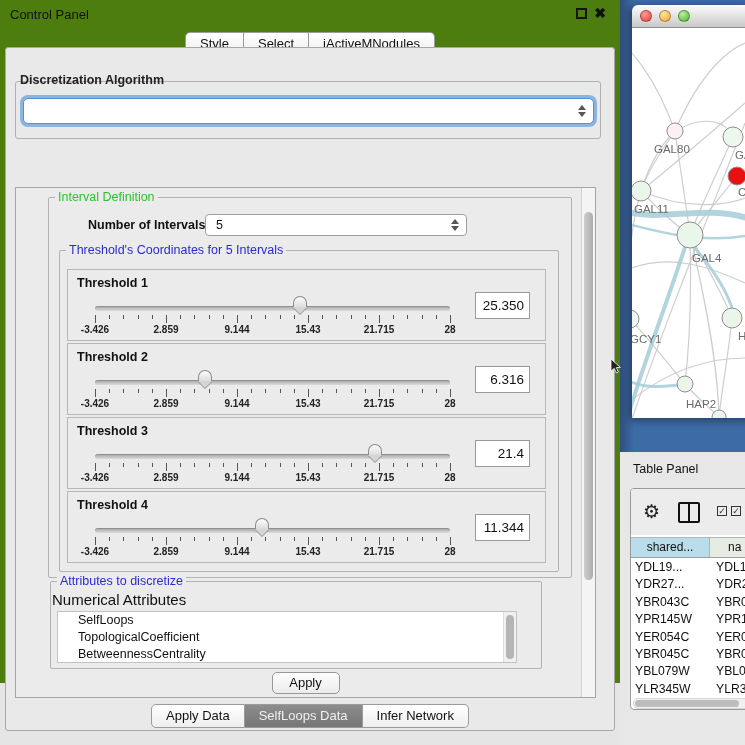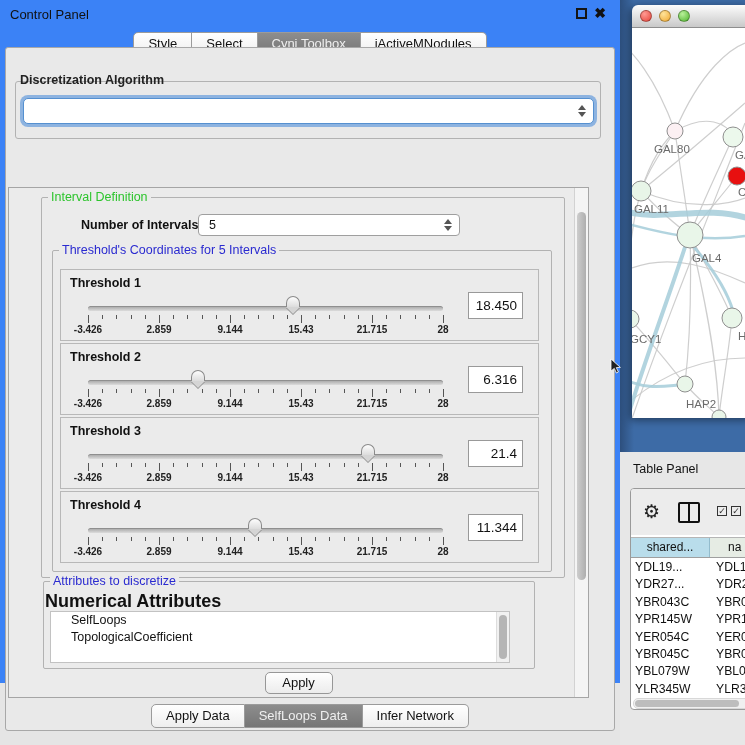--- a/index.html
+++ b/index.html
@@ -1,21 +1,21 @@
 <!DOCTYPE html>
 <html><head>
 <meta charset="utf-8">
 <style>
   * { margin:0; padding:0; box-sizing:border-box; }
   html,body { width:745px; height:745px; overflow:hidden; }
   body { font-family:"Liberation Sans", sans-serif; background:#e5e5e5; color:#111; }
   #app { position:relative; width:745px; height:745px; }
 
   
-  #left { position:absolute; left:0; top:0; width:620px; height:683px; background:#3b82f6; }
+  #left { position:absolute; left:0; top:0; width:620px; height:683px; background:#4d7c0f; }
   .cp-titlebar { position:absolute; left:0; top:0; width:620px; height:30px; }
   .cp-title { position:absolute; left:10px; top:7px; font-size:13px; }
   .win-icons { position:absolute; right:14px; top:8px; display:flex; gap:7px; align-items:center; }
   .float-ic { width:11px; height:11px; border:2px solid #151515; }
   .close-ic { font-size:14px; font-weight:bold; line-height:11px; }
 
   .tabrow { position:absolute; left:0; width:620px; display:flex; justify-content:center; }
   #toptabs { top:32px; }
   #bottabs { top:704px; }
   .tab { height:24px; line-height:22px; padding:0 14px; font-size:13px;
@@ -51,21 +51,21 @@
   .legend.blue { color:#2a2ad0; }
   .legend.green { color:#2cc42c; }
 
   .td-box { left:9px; top:92px; width:586px; height:45px; background:#e9e9e9; }
   .combo { position:absolute; background:#fff; border:1px solid #9f9f9f; border-radius:4px;
            font-size:12.5px; }
   .combo .val { position:absolute; left:10px; top:50%; transform:translateY(-50%); white-space:nowrap; }
   .td-combo { left:8px; top:13px; width:566px; height:23px; }
 
   
-  .scrollpane { position:absolute; left:2px; top:139px; width:581px; height:511px;
+  .scrollpane { position:absolute; left:9px; top:139px; width:581px; height:511px;
                 border:1px solid #a5a5a5; background:#ebebeb;padding-left:36px; }
   .vsb { position:absolute; right:0; top:0; width:14px; height:100%; background:#f4f4f4; border-left:1px solid #d2d2d2; }
   .vsb-thumb { position:absolute; left:2px; width:9px; border-radius:5px;
                background:linear-gradient(90deg,#cdcdcd,#aeaeae); }
 
   .int-box { left:32px; top:9px; width:524px; height:381px; background:#ebebeb; }
   .noi-label { position:absolute; left:39px; top:20px; font-size:12.5px; font-weight:bold; }
   .noi-combo { left:156px; top:16px; width:262px; height:22px; }
   .thr-box { left:10px; top:52px; width:500px; height:322px; background:#ebebeb; }
 
@@ -79,21 +79,21 @@
   .handle .h-tip { width:0; height:0; border-left:7px solid transparent; border-right:7px solid transparent;
                    border-top:7px solid #d5d5d5; filter:drop-shadow(0 1px 0 #8a8a8a); }
   .ticks { position:absolute; left:27px; top:45px; width:355px; height:9px; }
   .tick { position:absolute; top:0; width:1px; background:#555; }
   .ticklabels { position:absolute; left:27px; top:54px; width:355px; height:12px; }
   .ticklabel { position:absolute; transform:translateX(-50%); font-size:10px; font-weight:bold; color:#222; white-space:nowrap; }
   .thr-value { position:absolute; left:407px; top:22px; width:55px; height:27px; background:#fff;
                border:1px solid #999; font-size:13.5px; line-height:25px; text-align:right; padding-right:5px; }
 
   .attr-box { left:34px; top:393px; width:492px; height:88px; background:#ebebeb; }
-  .attr-sub { position:absolute; left:36px; top:403px; font-size:18px; font-weight:bold; }
+  .attr-sub { position:absolute; left:36px; top:403px; font-size:15px; font-weight:normal; }
   .attr-list { position:absolute; left:41px; top:423px; width:460px; height:52px; background:#fff;
                border:1px solid #c2c2c2; overflow:hidden; }
   .attr-item { height:17px; line-height:17px; padding-left:20px; font-size:12.5px; white-space:nowrap; }
   .attr-vsb { position:absolute; right:0; top:0; width:13px; height:100%; background:#f1f1f1; border-left:1px solid #ddd; }
   .attr-thumb { position:absolute; left:2px; top:3px; width:8px; height:44px; border-radius:4px; background:#b5b5b5; }
 
   .apply-btn { position:absolute; left:50%; transform:translateX(-50%); top:484px; width:68px; height:22px;
                background:linear-gradient(#fefefe,#ececec); border:1px solid #979797; border-radius:5px;
                font-size:13px; text-align:center; line-height:20px; }
 
@@ -148,23 +148,20 @@
         <span class="close-ic">✖</span>
       </span>
     </div>
 
     <div id="toptabs" class="tabrow">
         <div class="tab">
           <span>Style</span>
         </div>
         <div class="tab">
           <span>Select</span>
-        </div>
-        <div class="tab selected">
-          <span>Cyni Toolbox</span>
         </div>
         <div class="tab">
           <span>jActiveMNodules</span>
         </div>
       </div>
 
     <div class="content">
 
       <div class="algo-box"></div>
       <div class="algo-label">Discretization Algorithm</div>
@@ -227,21 +224,21 @@
                     <div class="tick" style="left: 100%; height: 8px;"></div>
                   </div>
                   <div class="ticklabels">
                     <span class="ticklabel" style="left: 0%;">-3.426</span>
                     <span class="ticklabel" style="left: 20%;">2.859</span>
                     <span class="ticklabel" style="left: 40%;">9.144</span>
                     <span class="ticklabel" style="left: 60%;">15.43</span>
                     <span class="ticklabel" style="left: 80%;">21.715</span>
                     <span class="ticklabel" style="left: 100%;">28</span>
                   </div>
-                  <div class="thr-value">18.450</div>
+                  <div class="thr-value">25.350</div>
                 </div>
                 <div class="thr-panel" style="top: 92px;">
                   <div class="thr-title">Threshold 2</div>
                   <div class="track"></div>
                   <div class="handle" style="left: 130.049px;">
                     <div class="h-top"></div>
                     <div class="h-tip"></div>
                   </div>
                   <div class="ticks">
                     <div class="tick" style="left: 0%; height: 8px;"></div>
@@ -376,20 +373,21 @@
         </div>
 
         <div class="fieldset attr-box">
           <span class="legend blue">Attributes to discretize</span>
         </div>
         <div class="attr-sub">Numerical Attributes</div>
         <div class="attr-list">
           <div id="attr-items">
               <div class="attr-item">SelfLoops</div>
               <div class="attr-item">TopologicalCoefficient</div>
+              <div class="attr-item">BetweennessCentrality</div>
             </div>
           <div class="attr-vsb">
               <div class="attr-thumb"></div>
             </div>
         </div>
 
         <div class="apply-btn">Apply</div>
         <div class="vsb">
           <div class="vsb-thumb" style="top:24px; height:368px;"></div>
         </div>

